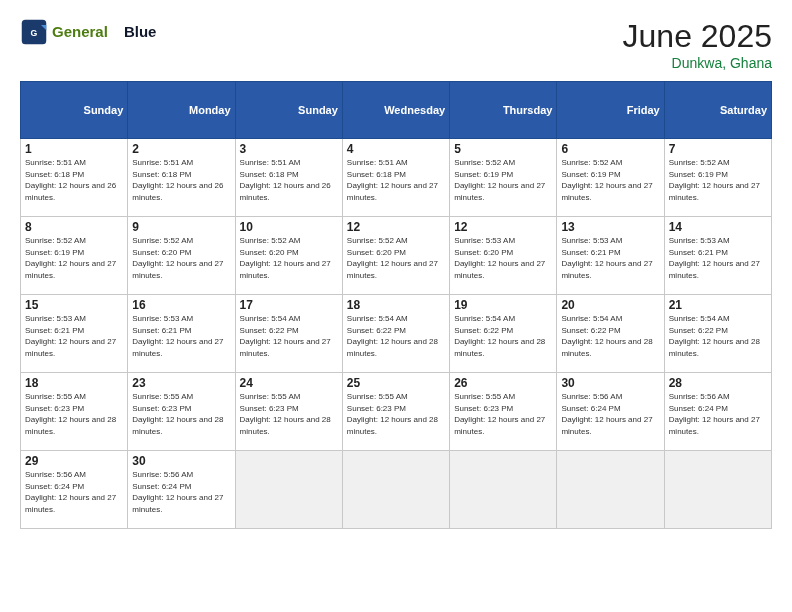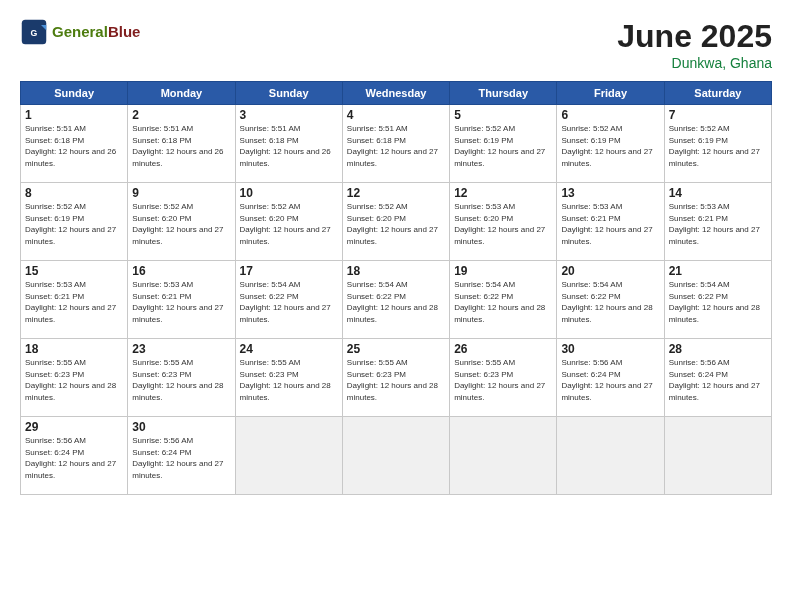--- a/index.html
+++ b/index.html
@@ -29,39 +29,39 @@
     }
     .logo-icon {
       width: 28px;
       height: 28px;
     }
     .title-block {
       text-align: right;
     }
     .month-title {
       font-size: 32px;
-      font-weight: bold;
+      font-weight: normal;
       color: #222;
     }
     .location {
       font-size: 14px;
       color: #15803d;
     }
     table {
       width: 100%;
       border-collapse: collapse;
       table-layout: fixed;
     }
     thead tr th {
       background: #2a5aa7;
       color: #fff;
       font-size: 11px;
       font-weight: bold;
-      padding: 5px 4px;
-      text-align: center;
+      padding: 22px 4px;
+      text-align: right;
       border: 1px solid #1e4a8f;
     }
     tbody tr td {
       border: 1px solid #c8c8c8;
       vertical-align: top;
       padding: 3px 4px;
       font-size: 8.5px;
       color: #222;
       height: 78px;
       background: #fff;
@@ -87,21 +87,21 @@
 <div class="page">
   <div class="header">
     <div class="logo">
       <svg class="logo-icon" viewBox="0 0 32 32">
         <rect x="2" y="2" width="28" height="28" rx="4" fill="#1a3a6b"></rect>
         <text x="16" y="20" text-anchor="middle" fill="white" font-size="10" font-weight="bold" font-family="Arial">G</text>
         <polygon points="24,8 30,8 30,14" fill="#4a90d9"></polygon>
       </svg>
       <div>
         <div style="font-size:15px;font-weight:bold;color:#1a3a6b;line-height:1.2;">
-          <span style="color:#4d7c0f;">General</span><span style="color:#7f1d1d;">Blue</span>
+          <span style="color:#4d7c0f;">General</span><span style="color:#0f172a;padding-left:16px;">Blue</span>
         </div>
       </div>
     </div>
     <div class="title-block">
       <div class="month-title">June 2025</div>
       <div class="location">Dunkwa, Ghana</div>
     </div>
   </div>
 
   <table>

